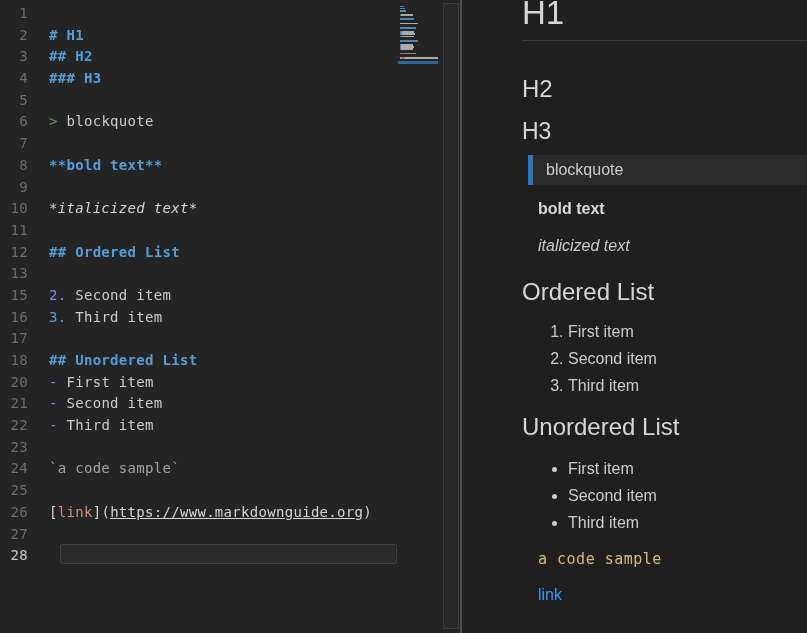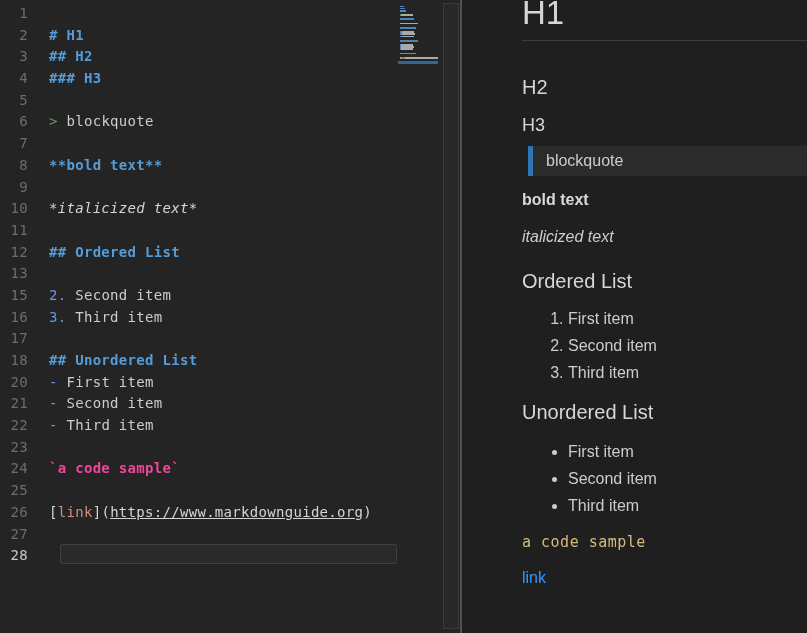--- a/index.html
+++ b/index.html
@@ -16,48 +16,48 @@
   .row.active .ln{color:#c8c8c8;}
   .code-text{margin-left:21px;position:relative;z-index:1;}
   .current-line{position:absolute;left:60px;width:337px;top:-1px;height:20px;
                 background:#2a2a2a;border:1px solid #3f3f3f;border-radius:2px;box-sizing:border-box;z-index:0;}
   .c-heading{color:#569cd6;font-weight:bold;}
   .c-bold{color:#569cd6;font-weight:bold;}
   .c-italic{color:#d4d4d4;font-style:italic;}
   .c-quote{color:#6a9955;}
   .c-text{color:#cccccc;}
   .c-marker{color:#6796e6;}
-  .c-code{color:#ec4899;font-weight:bold;}
+  .c-code{color:#a3a3a3;}
   .c-punct{color:#d4d4d4;}
   .c-linkText{color:#ce9178;}
   .c-url{color:#d4d4d4;text-decoration:underline;}
 
   .minimap{position:absolute;left:398px;top:3px;width:40px;height:64px;overflow:hidden;}
   .mm-row{position:absolute;left:2px;height:1.7px;display:flex;}
   .mm-seg{height:100%;opacity:.8;flex:none;}
   .mm-active{position:absolute;left:0;width:40px;height:2.6px;background:#2f6ea8;opacity:.9;}
 
   .scrollbar{position:absolute;left:443px;top:3px;width:16px;height:626px;
              border:1px solid #3c3c3c;background:rgba(255,255,255,.02);box-sizing:border-box;}
 
   .divider{width:2px;background:#505050;flex:none;height:100%;}
 
   
   .preview-pane{flex:1;background:#1f1f1f;padding:0 0 0 60px;color:#cccccc;
                 font-size:16px;overflow:hidden;}
   .preview-pane h1{font-size:33px;font-weight:500;color:#d6d6d6;margin:-4px 0 0 0;
                    padding-bottom:11px;border-bottom:1px solid #3c3c3c;line-height:1;}
-  .preview-pane h2{font-size:20px;font-weight:500;color:#d6d6d6;margin:0;line-height:1;}
-  .preview-pane h3{font-size:18px;font-weight:500;color:#d6d6d6;margin:19px 0 0;line-height:1;}
+  .preview-pane h2{font-size:24px;font-weight:500;color:#d6d6d6;margin:0;line-height:1;}
+  .preview-pane h3{font-size:23px;font-weight:500;color:#d6d6d6;margin:19px 0 0;line-height:1;}
   .h2-first{margin-top:36px !important;}
   .h2-ordered{margin-top:24px !important;}
   .h2-unordered{margin-top:16px !important;}
   .preview-pane blockquote{margin:12px 0 0 6px;border-left:5px solid #2d77b8;background:#2b2b2b;
                            padding:2px 0 2px 13px;line-height:26px;}
-  .preview-pane p{margin:0;line-height:20px;}
+  .preview-pane p{margin:16px;line-height:20px;}
   .p-bold{margin-top:14px !important;font-weight:bold;color:#d9d9d9;}
   .p-italic{margin-top:17px !important;font-style:italic;}
   .p-code{margin-top:13px !important;}
   .p-link{margin-top:16px !important;}
   .preview-pane ol{margin:14px 0 0;padding-left:46px;}
   .preview-pane ul{margin:16px 0 0;padding-left:46px;}
   .preview-pane li{line-height:27px;}
   .preview-pane code{font-family:"DejaVu Sans Mono","Liberation Mono",monospace;
                      font-size:15px;letter-spacing:.5px;color:#d7ba7d;}
   .preview-pane a{color:#3794ff;text-decoration:none;cursor:pointer;}

